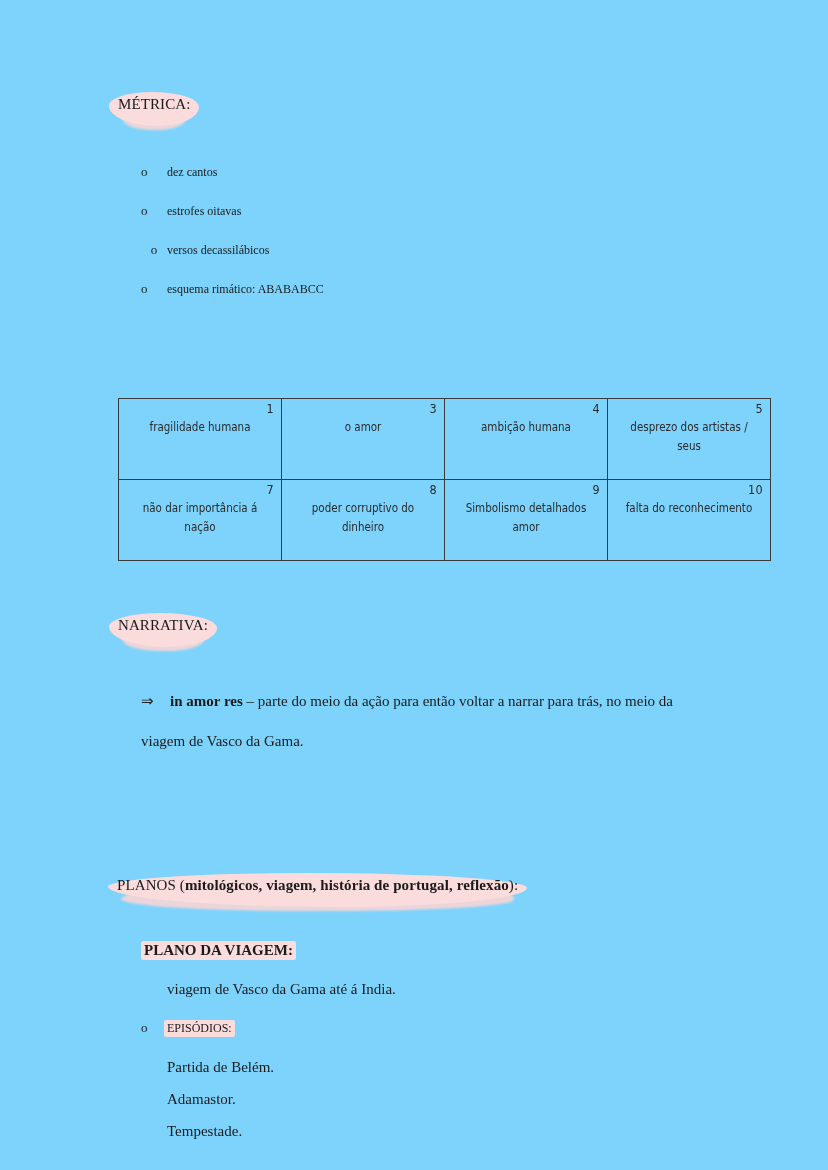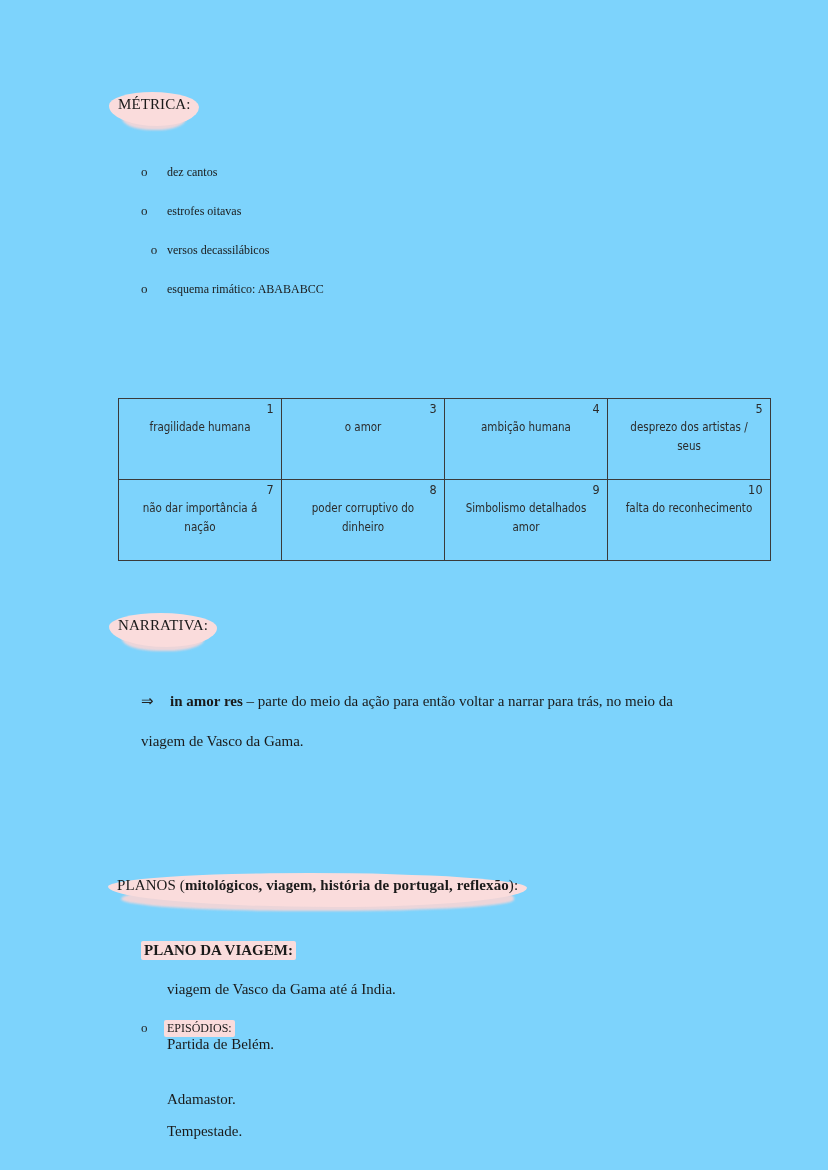--- a/index.html
+++ b/index.html
@@ -248,17 +248,17 @@
       <span class="txt">PLANO DA VIAGEM:</span>
     </span>
   </div>
 
   <div class="plain-line" style="left:167px; top:981px;">viagem de Vasco da Gama até á India.</div>
 
   <div class="bullet-row" style="left:141px; top:1020px;">
     <span class="bullet-mark circle"></span><span class="hl hl-flat"><span class="txt">EPISÓDIOS:</span></span>
   </div>
 
-  <div class="plain-line" style="left:167px; top:1036px;">Partida de Belém.</div>
+  <div class="plain-line" style="left:167px; top:1059px;">Partida de Belém.</div>
   <div class="plain-line" style="left:167px; top:1091px;">Adamastor.</div>
   <div class="plain-line" style="left:167px; top:1123px;">Tempestade.</div>
 
 </div>
 
 </body></html>

